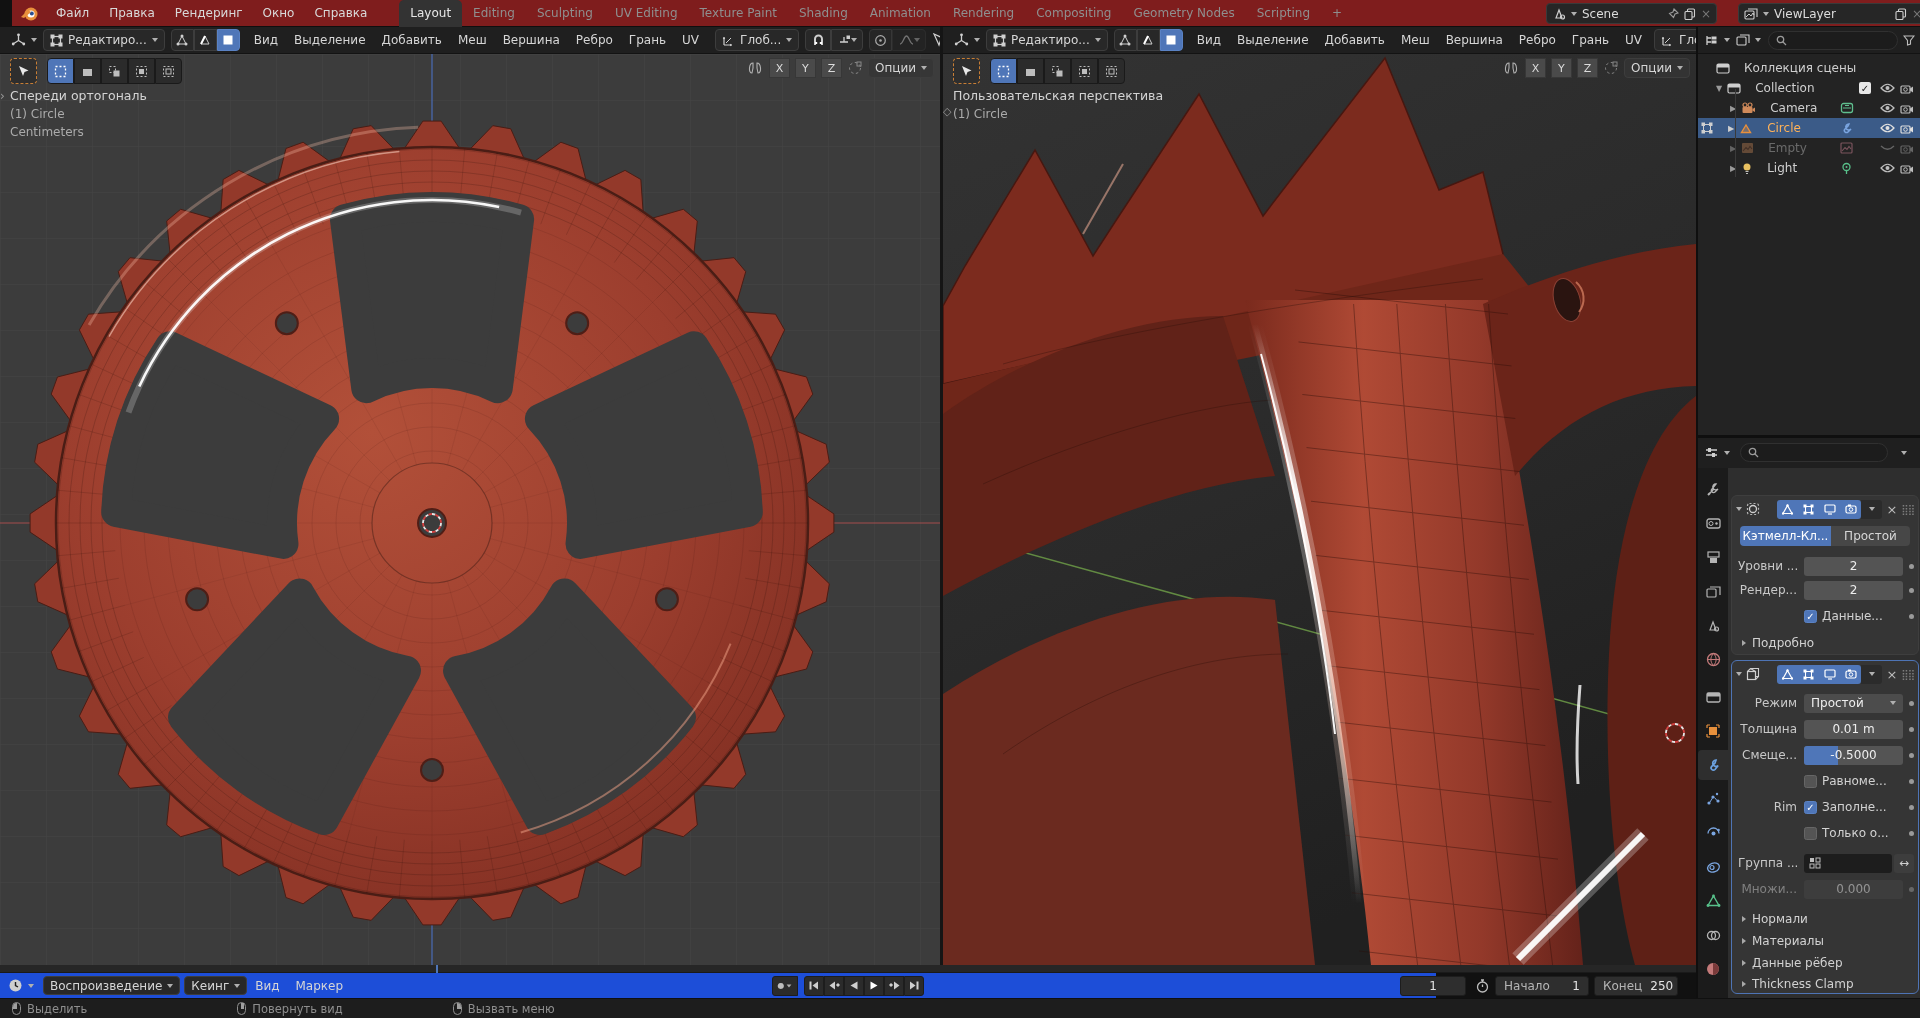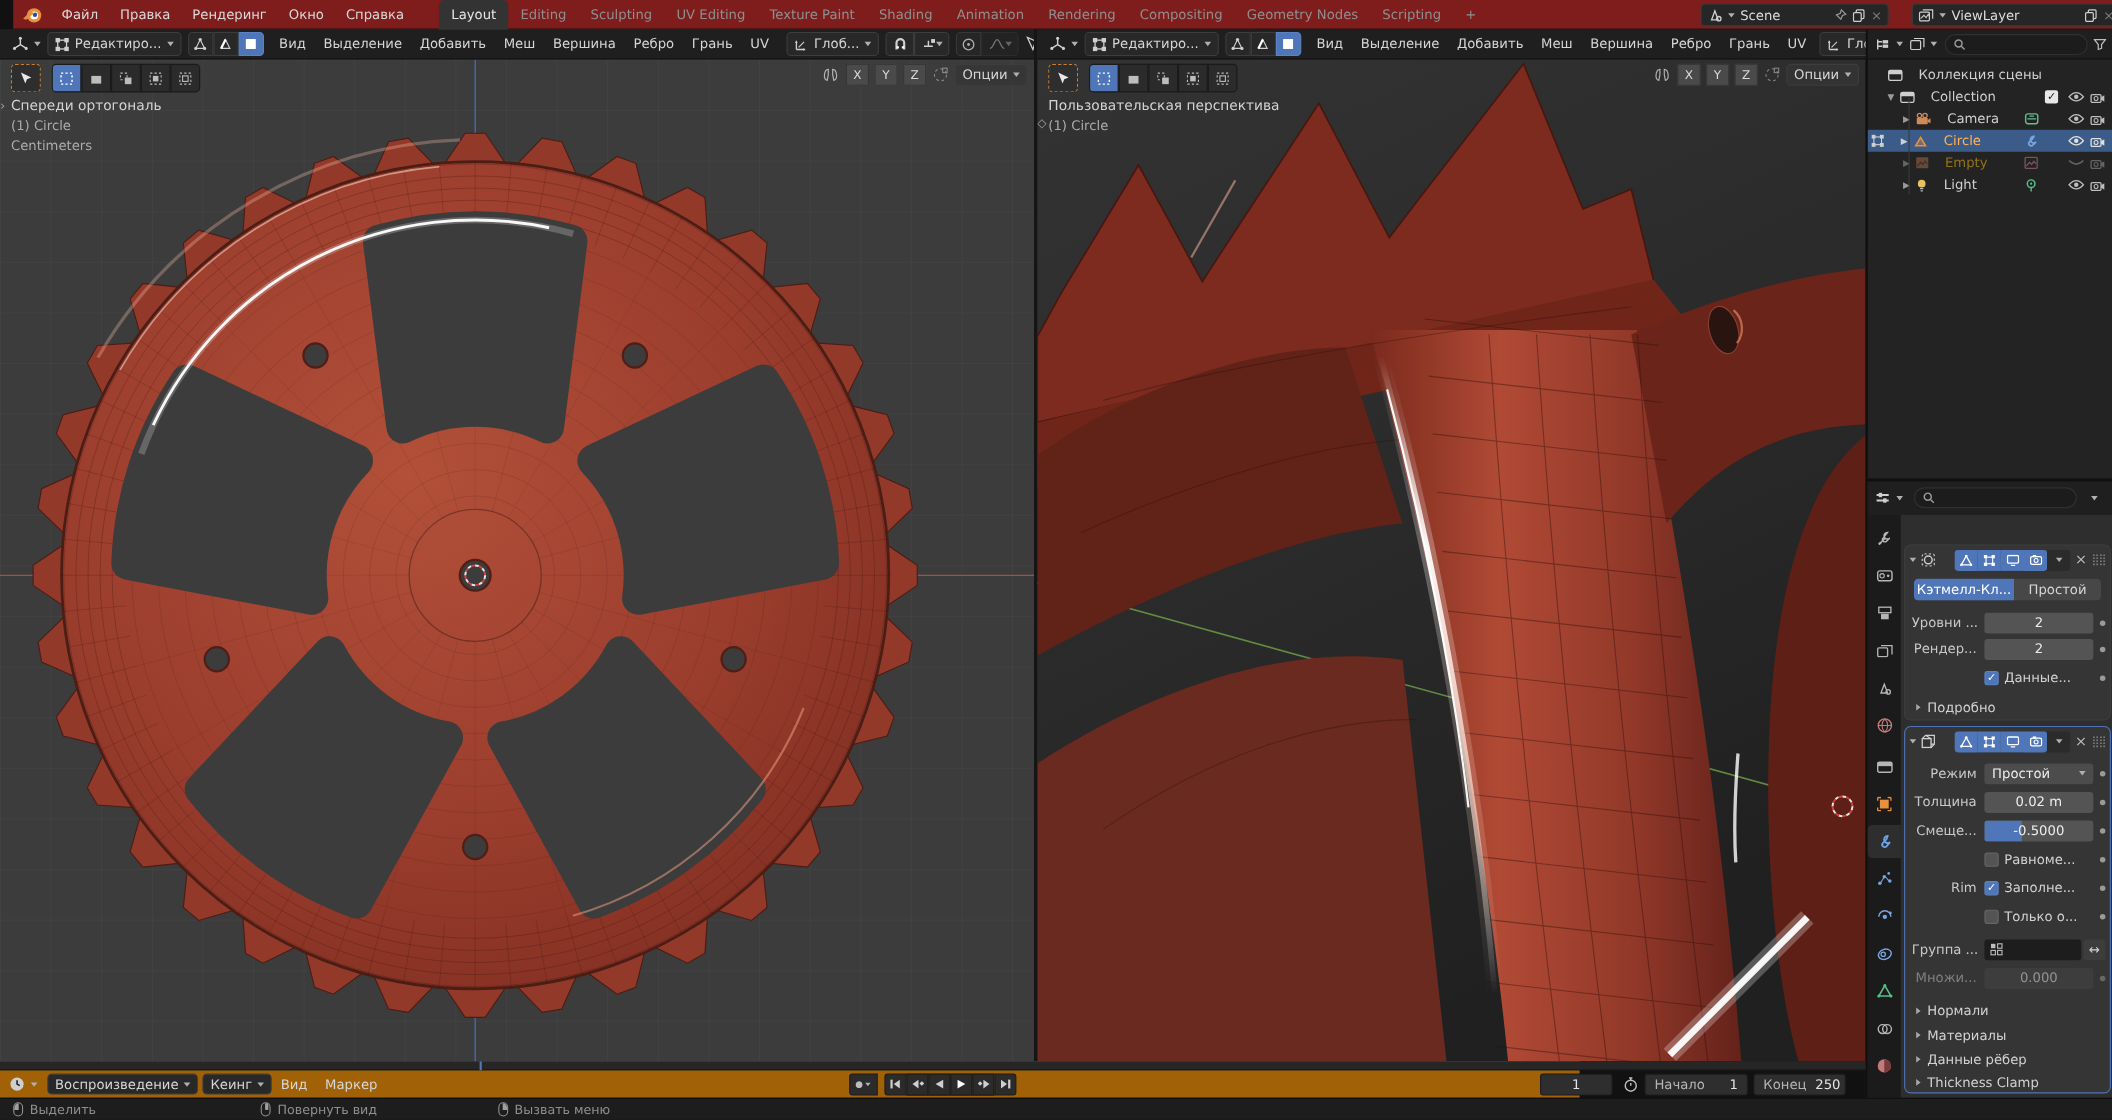--- a/index.html
+++ b/index.html
@@ -47,21 +47,21 @@
     justify-content:center;color:#eeeeee;position:relative;overflow:hidden}
   .pdot{width:5px;height:5px;border-radius:50%;background:#9a9a9a;margin-left:6px;flex:none}
   .chk{width:13px;height:13px;border-radius:2.5px;background:#545454;border:1px solid #666;flex:none;
     display:flex;align-items:center;justify-content:center;color:#fff;font-size:10px}
   .chk.on{background:#4f76b8;border-color:#5a82c4}
   .sect{display:flex;align-items:center;gap:6px;color:#d2d2d2}
   .modtgl{width:21px;height:19px;background:#4f76b8;display:flex;align-items:center;justify-content:center}
   .tabicon{position:absolute;left:0;width:30px;height:30px;display:flex;align-items:center;justify-content:center}
   .tabicon.active{background:#2e2e2e;border-radius:4px 0 0 4px}
   
-  #timeline{position:absolute;left:0;top:965px;width:1436px;height:33px;background:#a16207}
+  #timeline{position:absolute;left:0;top:965px;width:1436px;height:33px;background:#1d4ed8}
   #tlruler{position:absolute;left:0;top:0;width:1696px;height:8px;background:#262626;border-bottom:1px solid #1a1a1a}
   .tlbtn{width:20px;height:20px;background:#2b2b2b;border:1px solid #1d1d1d;display:flex;align-items:center;justify-content:center}
   .tfield{height:20px;background:#2e2e2e;border:1px solid #1d1d1d;border-radius:3px;display:flex;
     align-items:center;justify-content:center;color:#e4e4e4;gap:8px;padding:0 8px}
   #statusbar{position:absolute;left:0;top:998px;width:1920px;height:20px;background:#1d1d1d;
     display:flex;align-items:center;color:#8f8f8f;font-size:11.5px;border-top:1px solid #101010}
   .mouseico{width:9px;height:13px;border:1px solid #8f8f8f;border-radius:4.5px;position:relative;margin-right:6px;flex:none}
   .mouseico i{position:absolute;background:#9f9f9f}
   .dots{color:#7d7d7d;font-size:10px;letter-spacing:-1px}
   svg{display:block}
@@ -751,21 +751,21 @@
         <path d="M10,5.5 L13,3.5 V9.5 L10,7.5 Z" fill="#e0e0e0"></path>
         <circle cx="5.5" cy="6.5" r="1.8" fill="none" stroke="#e0e0e0"></circle>
       </svg>
   </div>
   <div class="orow" style="top:111px;opacity:.55">
     <span style="margin-left:30px;color:#9a9a9a;font-size:8px">▶</span>
     <svg style="margin-left:5px" width="13" height="12" viewBox="0 0 13 12">
         <rect x="1" y="1" width="11" height="10" rx="1" fill="#9a6a48"></rect>
         <path d="M2,9 L5,5.5 L7,7.5 L9,4.5 L11,7" stroke="#5a3a28" stroke-width="1.1" fill="none"></path>
       </svg>
-    <span class="lbl" style="color:#eab308">Empty</span>
+    <span class="lbl" style="color:#a3a3a3">Empty</span>
     <span style="flex:1"></span>
     <svg width="13" height="12" viewBox="0 0 13 12">
         <rect x="1" y="1" width="11" height="10" rx="1" fill="none" stroke="#c07a8a" stroke-width="1.2"></rect>
         <path d="M2,9 L5,5.5 L7,7.5 L9,4.5 L11,7" stroke="#c07a8a" stroke-width="1.1" fill="none"></path>
       </svg>
     <svg style="margin:0 5px 0 27px" width="15" height="10" viewBox="0 0 15 10">
         <path d="M1,3 Q7.5,9.5 14,3" fill="none" stroke="#9a9a9a" stroke-width="1.3"></path>
       </svg>
     <svg style="margin-right:6px" width="14" height="11" viewBox="0 0 14 11">
         <rect x="1" y="3" width="9" height="7" rx="1" fill="none" stroke="#9a9a9a" stroke-width="1.2"></rect>
@@ -1041,21 +1041,21 @@
       <div class="prow" style="top:32px">
         <div class="plabel">Режим</div>
         <div class="pfield" style="background:#4c4c4c;justify-content:space-between;padding:0 7px">
           <span>Простой</span>
             <span class="chevD"></span>
         </div>
         <div class="pdot"></div>
       </div>
       <div class="prow" style="top:58px">
         <div class="plabel">Толщина</div>
-        <div class="pfield">0.02 m</div>
+        <div class="pfield">0.01 m</div>
         <div class="pdot"></div>
       </div>
       <div class="prow" style="top:84px">
         <div class="plabel">Смеще...</div>
         <div class="pfield">
           <div class="abs" style="left:0;top:0;bottom:0;width:34%;background:#4f76b8"></div>
           <span style="position:relative">-0.5000</span>
         </div>
         <div class="pdot"></div>
       </div>

